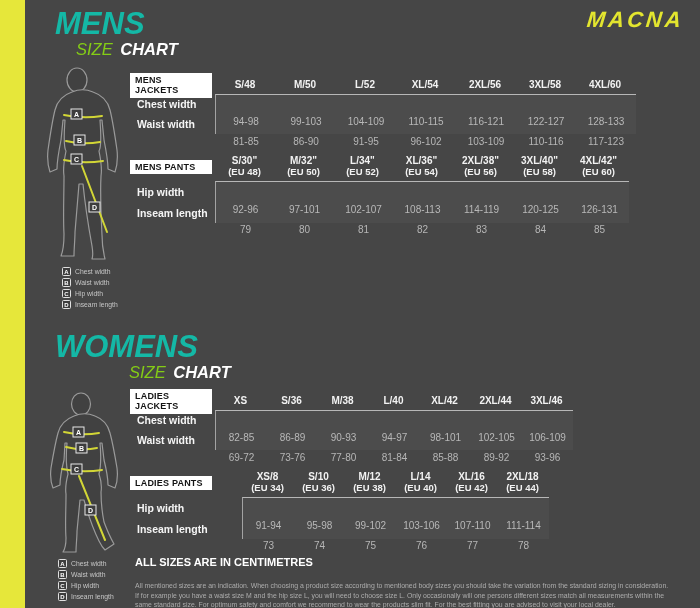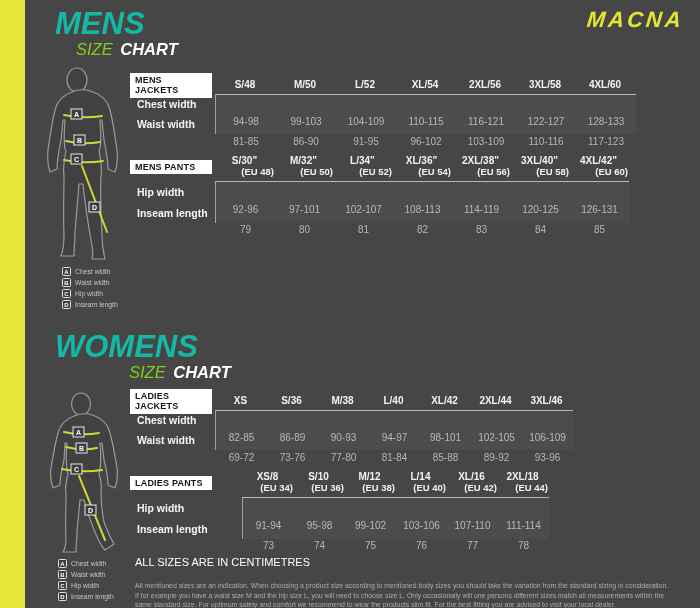--- a/index.html
+++ b/index.html
@@ -29,21 +29,21 @@
   .two-line .header-row { height:29px; }
   .tlabel { width:var(--labelw); display:flex; align-items:center; flex:0 0 auto; }
   .white-box {
     width:82px; box-sizing:border-box; background:#ffffff; color:#141414;
     font-weight:bold; font-size:9px; padding:2.5px 5px; letter-spacing:0.2px;
   }
   .two-line .white-box { padding:2px 5px; }
   .cells-wrap { display:flex; flex:0 0 auto; }
   .tcell { width:var(--colw); text-align:center; flex:0 0 auto; }
   .th { color:#f2f2f2; font-weight:bold; font-size:10px; line-height:1.15; }
-  .th-sub { font-size:9.5px;text-align:right; }
+  .th-sub { font-size:9.5px; }
   .body-row { height:20px; }
   .two-line .body-row { height:21px; }
   .body-row .cells-wrap { border-left:1px solid #a3a3a3; background:rgba(255,255,255,0.035); align-items:center; }
   .body-row.first .cells-wrap { border-top:1px solid #b7b7b7; }
   .row-label { color:#f5f5f5; font-weight:bold; padding-left:7px; box-sizing:border-box; font-size:10.5px; }
   .td { color:#b6b6b6; font-size:10px;margin-top:34px; }
   #mens-jackets { left:130px; top:76px; }
   #mens-pants { left:130px; top:152px; --colw:59px; }
   #ladies-jackets { left:130px; top:392px; --colw:51px; }
   #ladies-pants { left:130px; top:468px; --labelw:112px; --colw:51px; }
@@ -57,21 +57,21 @@
   #womens-legend { left:58px; top:559px; }
   .legend-item { display:flex; align-items:center; margin-bottom:2px; }
   .legend-key {
     width:9px; height:9px; border:1px solid #e0e0e0; border-radius:1.5px; box-sizing:border-box;
     color:#ffffff; font-size:6px; font-weight:bold; background:#3d3d3d;
     display:flex; align-items:center; justify-content:center; margin-right:4px;
   }
   .legend-label { color:#c6c6c6; font-size:6.8px; }
 
   .footer { position:absolute; left:135px; top:556px; }
-  .footer-heading { color:#ffffff; font-weight:normal; font-size:11px; margin-bottom:13px; }
+  .footer-heading { color:#ffffff; font-weight:bold; font-size:11px; margin-bottom:13px; }
   .footer-line { color:#adadad; font-size:6.9px; line-height:1.4; white-space:nowrap; }
 
   .sil { fill:#414141; stroke:#9a9a9a; stroke-width:1.2; stroke-linejoin:round; }
   .mline { fill:none; stroke:#d2d636; stroke-width:2; stroke-linecap:round; }
   .marker-box { fill:#3d3d3d; stroke:#e8e8e8; stroke-width:1; }
   .marker-letter { fill:#ffffff; font-size:7px; font-weight:bold; font-family:"Liberation Sans",sans-serif; text-anchor:middle; dominant-baseline:central; }
 </style>
 </head>
 <body>
 

